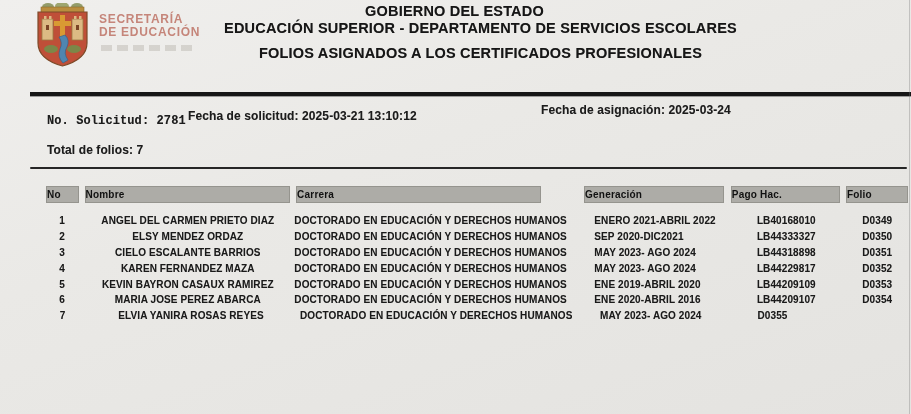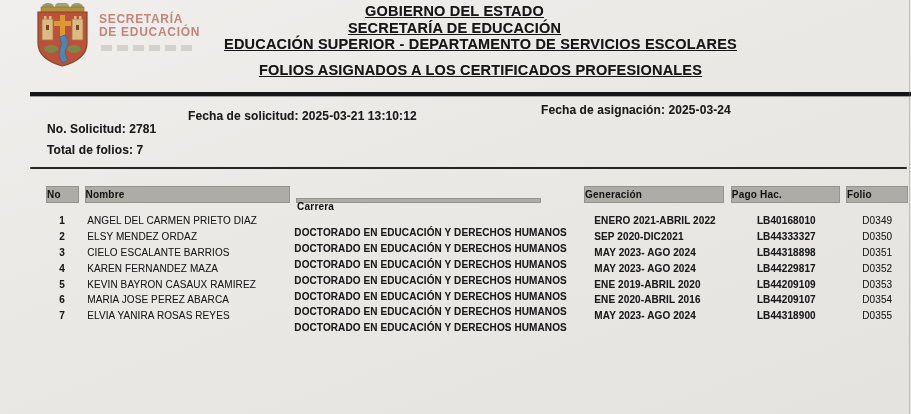--- a/index.html
+++ b/index.html
@@ -18,58 +18,58 @@
   }
   .logo-smudge{
     position:absolute;left:101px;top:45px;width:94px;height:6px;opacity:.5;
     background:repeating-linear-gradient(90deg,#bcb8b1 0 11px,transparent 11px 16px);
   }
 
   
   .header{
     position:absolute;left:0;top:3px;width:100%;padding-left:50px;box-sizing:border-box;
     text-align:center;font-weight:700;font-size:14.5px;line-height:16.5px;letter-spacing:.2px;
-    color:#161616;text-shadow:0 0 .4px rgba(0,0,0,.35);text-decoration:underline;
+    color:#161616;text-shadow:0 0 .4px rgba(0,0,0,.35);
   }
   .header .shift{transform:translateX(-26px);}
   .header .doc-title{margin-top:9px;}
 
   .rule-thick{position:absolute;left:30px;right:0;top:92px;height:4px;background:#161616;box-shadow:0 1px 0 rgba(90,90,90,.55);}
   .rule-thin{position:absolute;left:30px;top:167px;width:877px;height:2px;background:#262626;border-radius:1px;}
 
   
   .info-item{position:absolute;font-size:12px;font-weight:700;letter-spacing:.1px;white-space:nowrap;color:#1c1c1c;text-shadow:0 0 .3px rgba(0,0,0,.3);}
-  .info-solicitud{left:47px;top:122px;}
+  .info-solicitud{left:47px;top:114px;font-family:Liberation Mono, monospace;}
   .info-fecha-sol{left:188px;top:109px;}
   .info-fecha-asig{left:541px;top:103px;}
   .info-instituto{left:47px;top:126px;}
   .info-total{left:47px;top:143px;}
 
   
   .folio-table{position:absolute;left:46px;top:186px;width:862px;}
   .thead{display:flex;height:17px;}
   .th{
     background:#adaca7;border:1px solid #95948e;box-sizing:border-box;
     text-align:left;font-size:10px;font-weight:700;line-height:15px;letter-spacing:.2px;color:#111;
   }
   .c-no{width:33px;margin-right:6px;}
   .c-nombre{width:209px;margin-right:6px;}
-  .c-carrera{width:249px;margin-right:7px;margin-top:12px;}
+  .c-carrera{width:249px;margin-right:7px;}
   .c-gen{width:142px;margin-right:7px;margin-left:36px;}
   .c-pago{width:111px;margin-right:6px;}
   .c-folio{width:63px;margin-right:0;}
   .tbody{margin-top:10px;}
   .tr{display:flex;height:15.9px;line-height:15.9px;font-size:10px;white-space:nowrap;color:#1a1a1a;}
   .td{box-sizing:border-box;letter-spacing:.1px;text-shadow:0 0 .3px rgba(0,0,0,.25);}
   .td.c-no{text-align:center;font-weight:700;}
-  .td.c-nombre{text-align:left;padding-left:3px;font-weight:400;}
+  .td.c-nombre{text-align:center;padding-left:3px;font-weight:700;}
   .td.c-carrera{text-align:left;font-weight:700;}
   .td.c-gen{text-align:left;padding-left:8px;font-weight:700;}
   .td.c-pago{text-align:center;font-weight:700;}
-  .td.c-folio{text-align:center;font-weight:400;}
+  .td.c-folio{text-align:center;font-weight:700;}
 </style>
 </head>
 <body>
 
 <div class="page">
 
   <svg class="logo-crest" viewBox="0 0 57 65" xmlns="http://www.w3.org/2000/svg">
     <ellipse cx="14" cy="4" rx="6" ry="4" fill="#7c8748" opacity=".8"></ellipse>
     <ellipse cx="28" cy="3" rx="7" ry="4" fill="#8a9350" opacity=".8"></ellipse>
     <ellipse cx="43" cy="4" rx="6" ry="4" fill="#7c8748" opacity=".8"></ellipse>
@@ -90,21 +90,20 @@
     <path d="M25 34 q4 6 1 12 q-3 8 3 14 l5 -3 q-5 -7 -1 -13 q3 -7 -2 -12 Z" fill="#4f86b0" stroke="#2f5f87" stroke-width=".6"></path>
   </svg>
   <div class="logo-text">
     <div>SECRETARÍA</div>
     <div>DE EDUCACIÓN</div>
   </div>
   <div class="logo-smudge"></div>
 
   <div class="header">
     <div class="shift">GOBIERNO DEL ESTADO</div>
-    <div class="shift">SECRETARÍA DE EDUCACIÓN</div>
     <div>EDUCACIÓN SUPERIOR - DEPARTAMENTO DE SERVICIOS ESCOLARES</div>
     <div class="doc-title">FOLIOS ASIGNADOS A LOS CERTIFICADOS PROFESIONALES</div>
   </div>
 
   <div class="rule-thick"></div>
 
   <div class="info-item info-solicitud">
     <span>No. Solicitud:</span>
     <span>2781</span>
   </div>
@@ -179,20 +178,19 @@
         <div class="td c-carrera">DOCTORADO EN EDUCACIÓN Y DERECHOS HUMANOS</div>
         <div class="td c-gen">ENE 2020-ABRIL 2016</div>
         <div class="td c-pago">LB44209107</div>
         <div class="td c-folio">D0354</div>
       </div>
       <div class="tr">
         <div class="td c-no">7</div>
         <div class="td c-nombre">ELVIA YANIRA ROSAS REYES</div>
         <div class="td c-carrera">DOCTORADO EN EDUCACIÓN Y DERECHOS HUMANOS</div>
         <div class="td c-gen">MAY 2023- AGO 2024</div>
-        <div class="td c-pago">LB44318900</div>
         <div class="td c-folio">D0355</div>
       </div>
     </div>
   </div>
 
   <div class="edge-line"></div>
 </div>
 
 </body></html>

